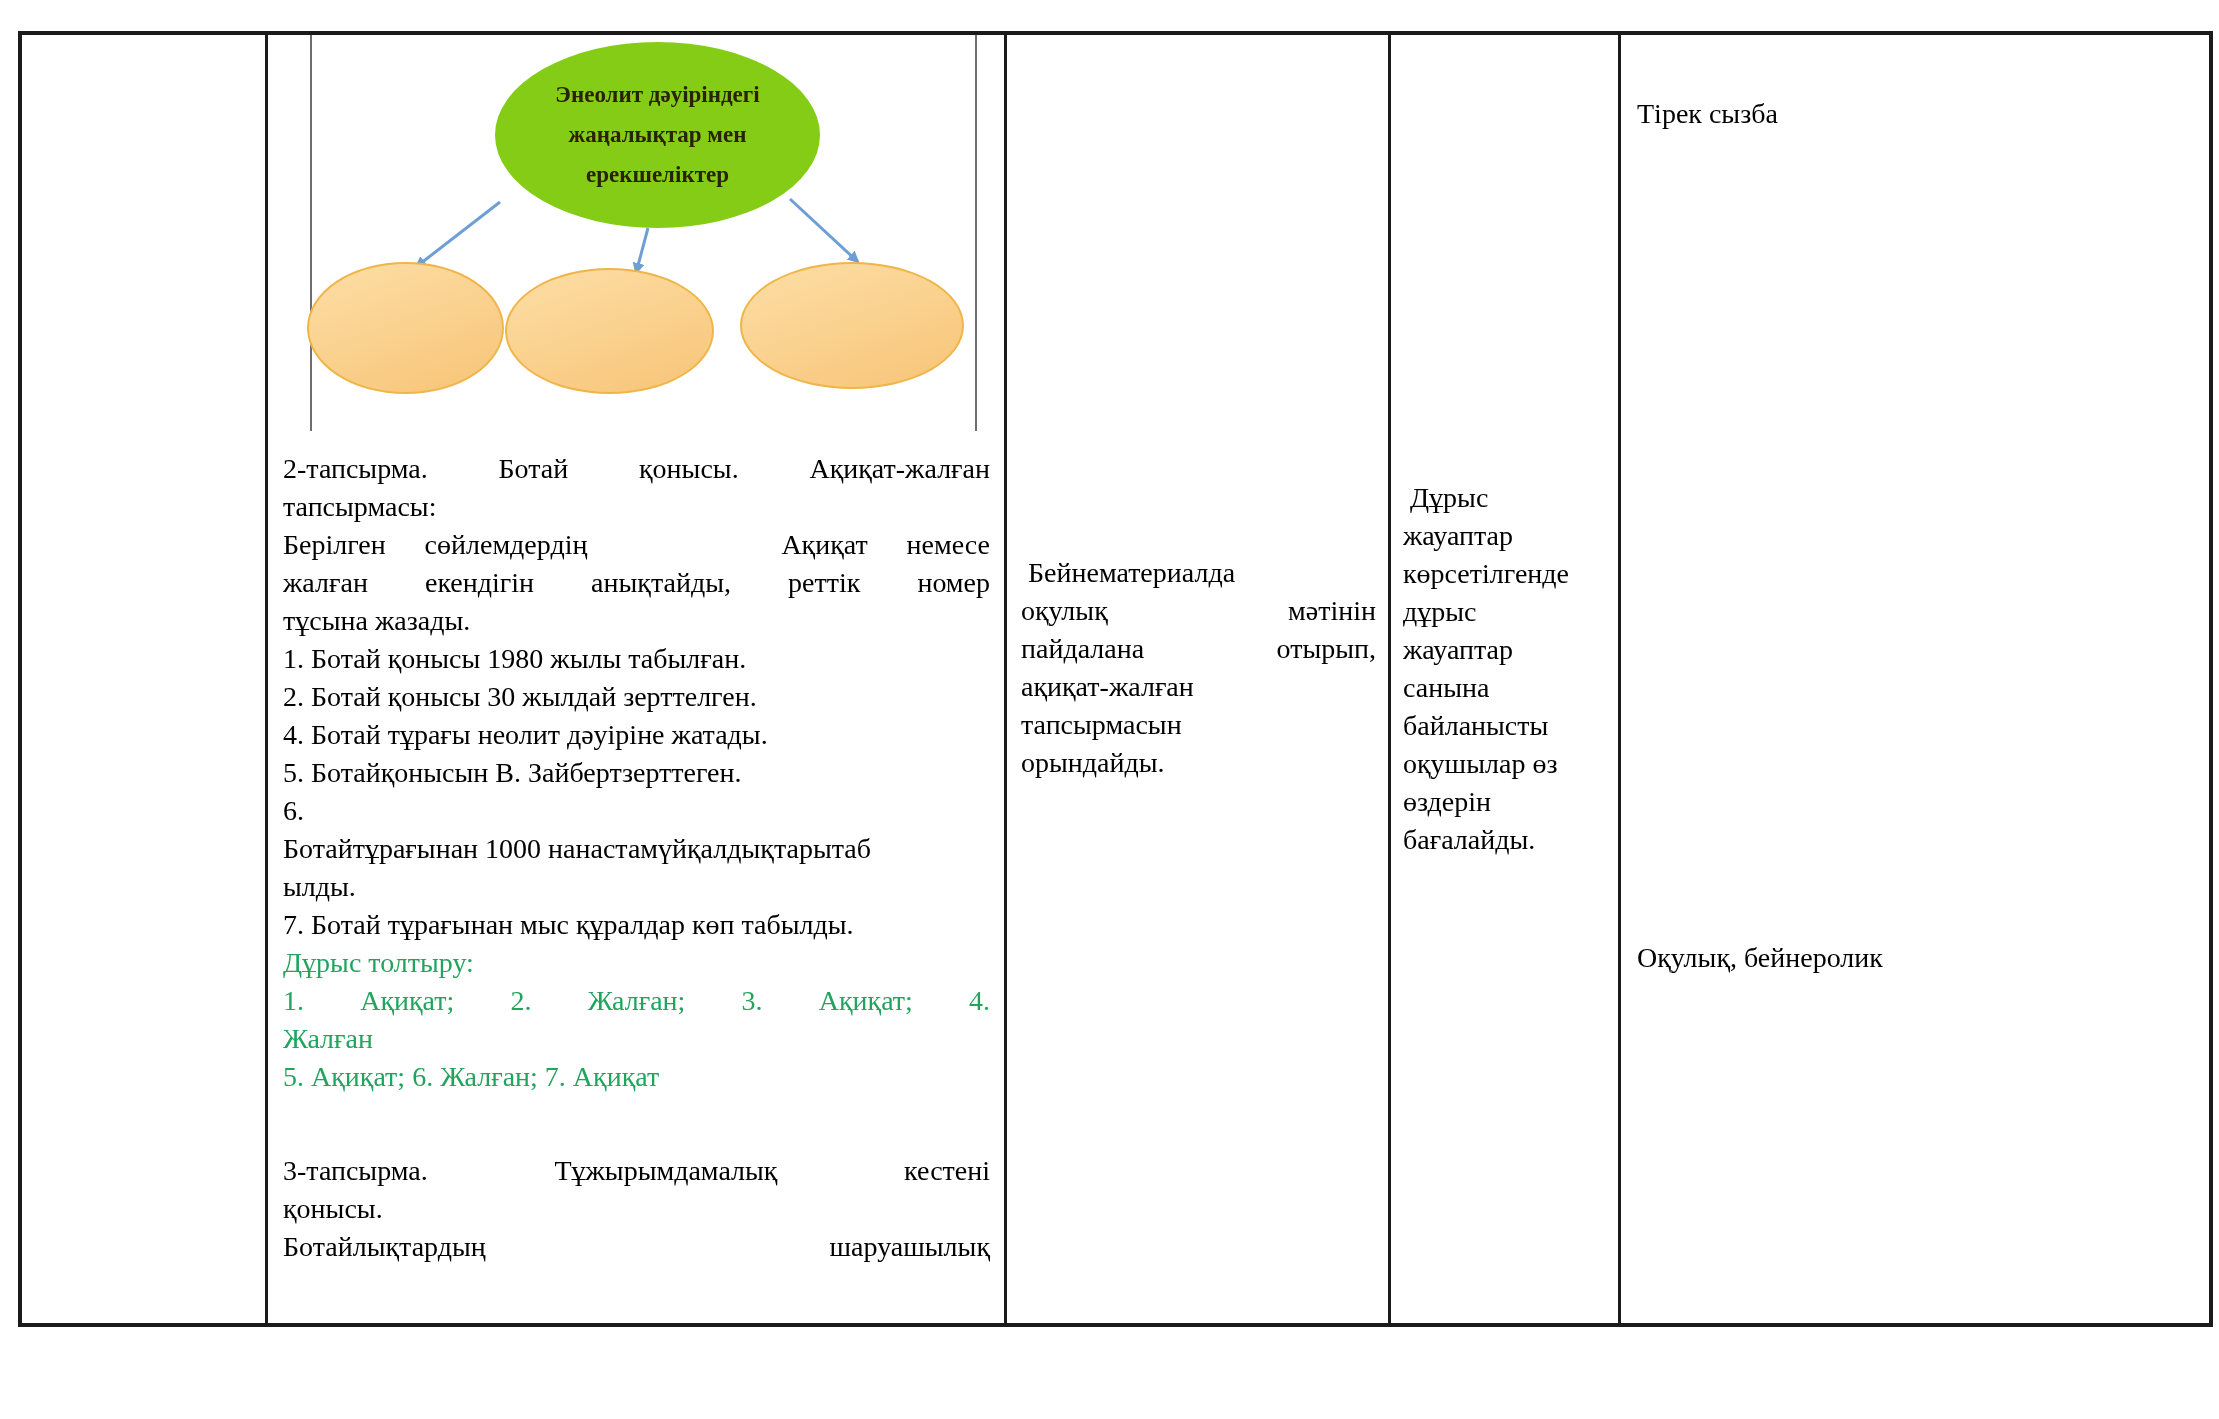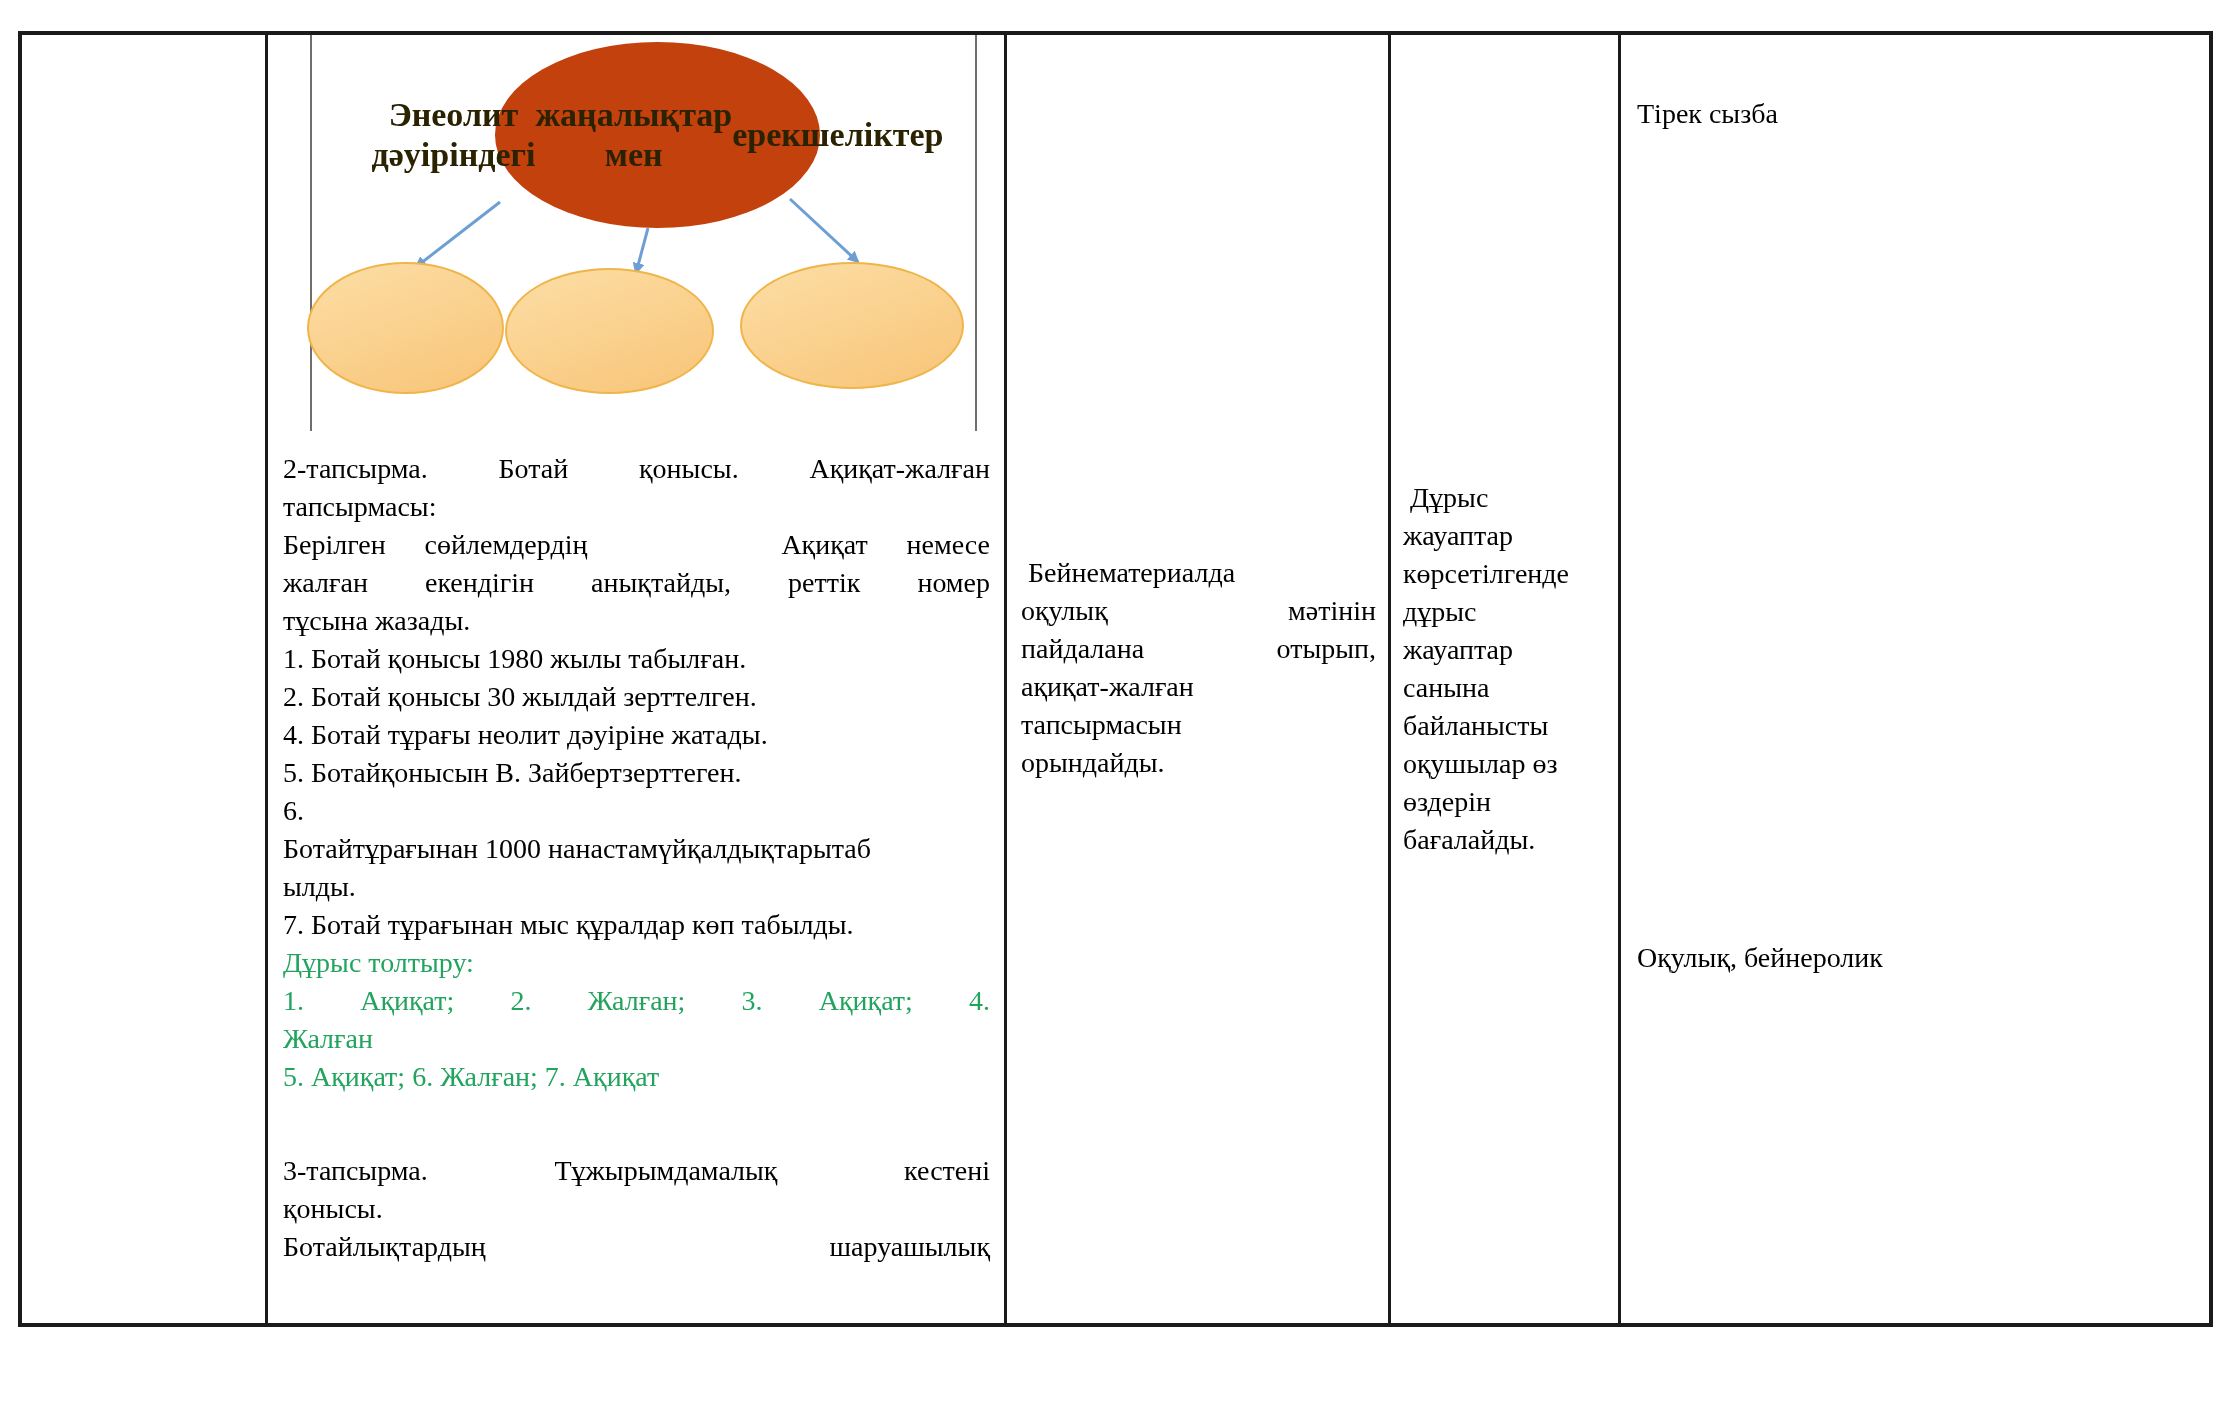--- a/index.html
+++ b/index.html
@@ -9,22 +9,22 @@
        border:4px solid #1b1b1b;box-sizing:border-box;display:grid;
        grid-template-columns:243px 739px 384px 230px 591px;background:#fff;}
   .cell{box-sizing:border-box;overflow:hidden;}
   .cell + .cell{border-left:3px solid #1b1b1b;}
   
   .c2{position:relative;}
   .diagram{position:relative;height:400px;}
   .dframe{position:absolute;left:42px;top:0;width:663px;height:396px;
           border-left:2px solid #6e6e6e;border-right:2px solid #6e6e6e;}
   .mainEllipse{position:absolute;left:227px;top:7px;width:325px;height:186px;border-radius:50%;
-               background:#c2410c;display:flex;flex-direction:row;align-items:center;justify-content:center;
-               text-align:center;font-weight:700;font-size:34px;line-height:40px;color:#2A2200;}
+               background:#84cc16;display:flex;flex-direction:column;align-items:center;justify-content:center;
+               text-align:center;font-weight:700;font-size:23px;line-height:40px;color:#2A2200;}
   .child{position:absolute;border-radius:50%;background:linear-gradient(160deg,#FCDEA6 0%,#FAD08C 55%,#F8C478 100%);
          border:2px solid #F0B54A;}
   .ch1{left:39px;top:227px;width:193px;height:128px;}
   .ch2{left:237px;top:233px;width:205px;height:122px;}
   .ch3{left:472px;top:227px;width:220px;height:123px;}
   .arrows{position:absolute;left:0;top:0;width:736px;height:400px;pointer-events:none;}
   .txt{padding:15px 14px 0 15px;font-size:28px;line-height:38px;}
   .b{font-weight:400;}
   .j{text-align:justify;text-align-last:justify;}
   .green{color:#22A45E;}

